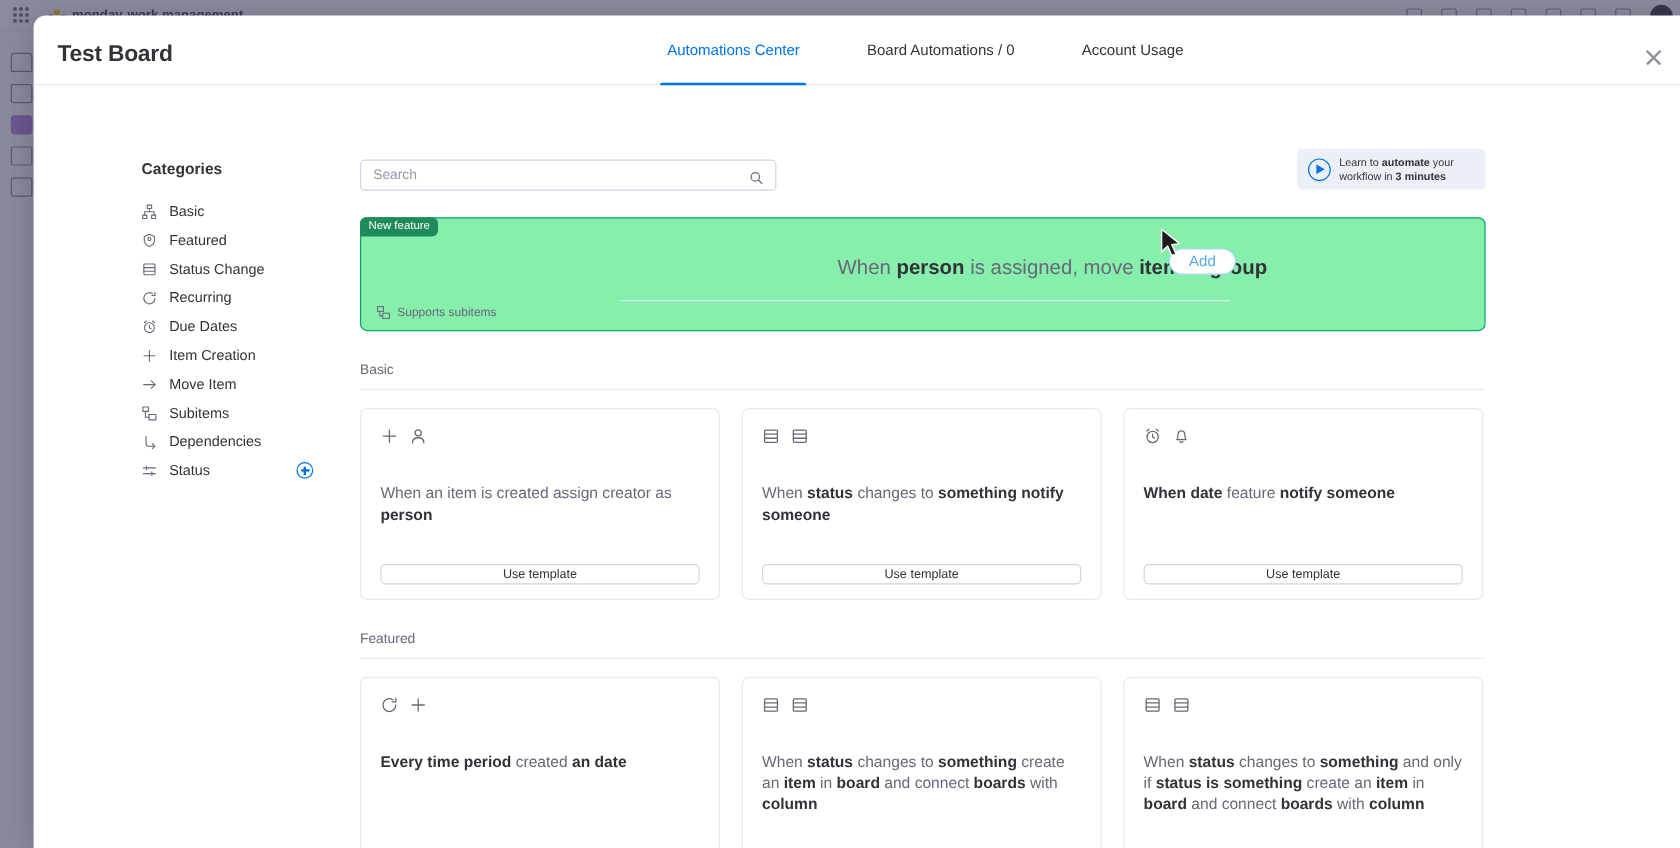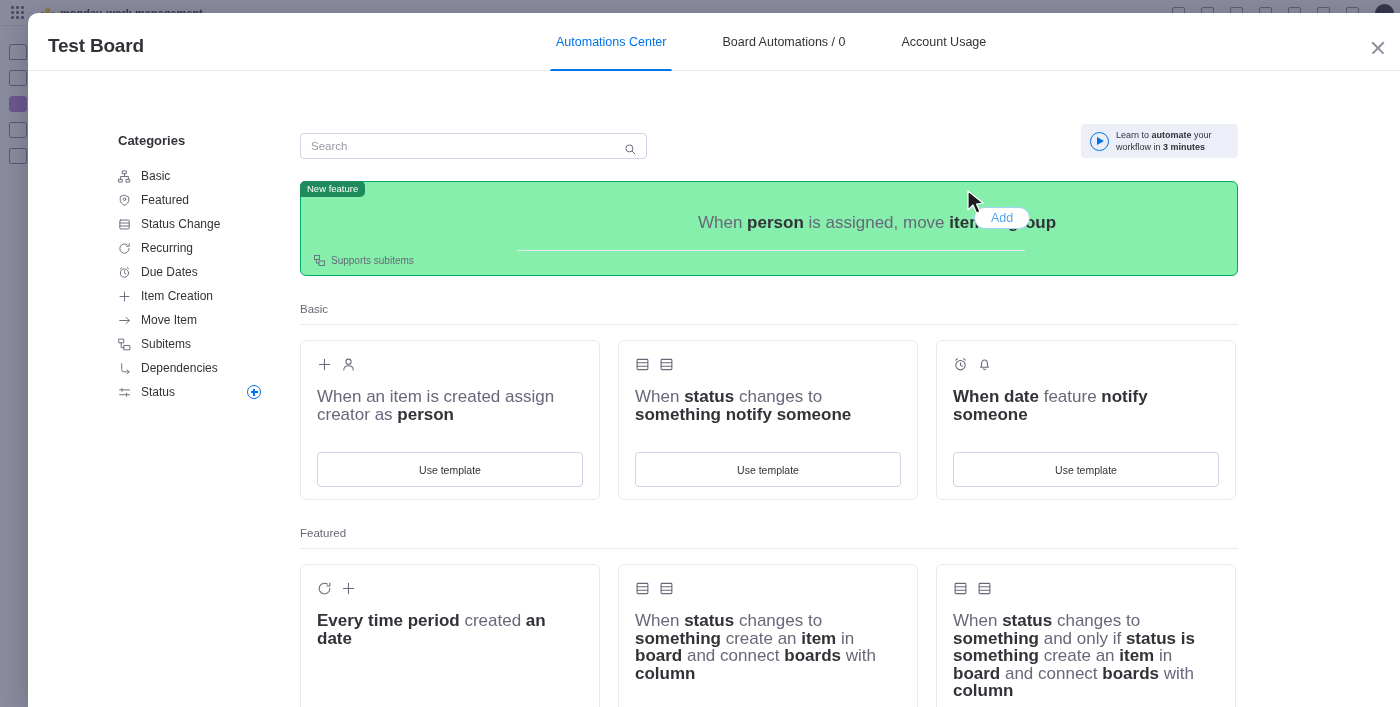--- a/index.html
+++ b/index.html
@@ -238,25 +238,25 @@
   }
   .section-rule { height: 1px; background: #e6e9ef; margin-bottom: 15px; }
   .cards { display: flex; gap: 18px; }
   .card {
     width: 300px; height: 160px; flex: 0 0 300px;
     border: 1px solid #e6e9ef; border-radius: 6px; background: #fff;
     padding: 16px 16px 12px; position: relative; cursor: pointer;
   }
   .card-icons { display: flex; gap: 9px; align-items: center; height: 18px; }
   .card-text {
-    margin-top: 13px; font-size: 17px; line-height: 17.5px; color: #676879;
+    margin-top: 27px; font-size: 13px; line-height: 17.5px; color: #676879;
   }
   .card-text b { color: #323338; font-weight: bold; }
   .use-template {
-    position: absolute; left: 16px; right: 16px; bottom: 12px; height: 35px;
+    position: absolute; left: 16px; right: 16px; bottom: 12px; height: 17px;
     border: 1px solid #d0d4e4; border-radius: 4px;
     display: flex; align-items: center; justify-content: center;
     font-size: 10.5px; color: #323338; background: #fff; cursor: pointer;
   }
 </style>
 </head>
 <body>
 
 <div id="app-backdrop">
 

